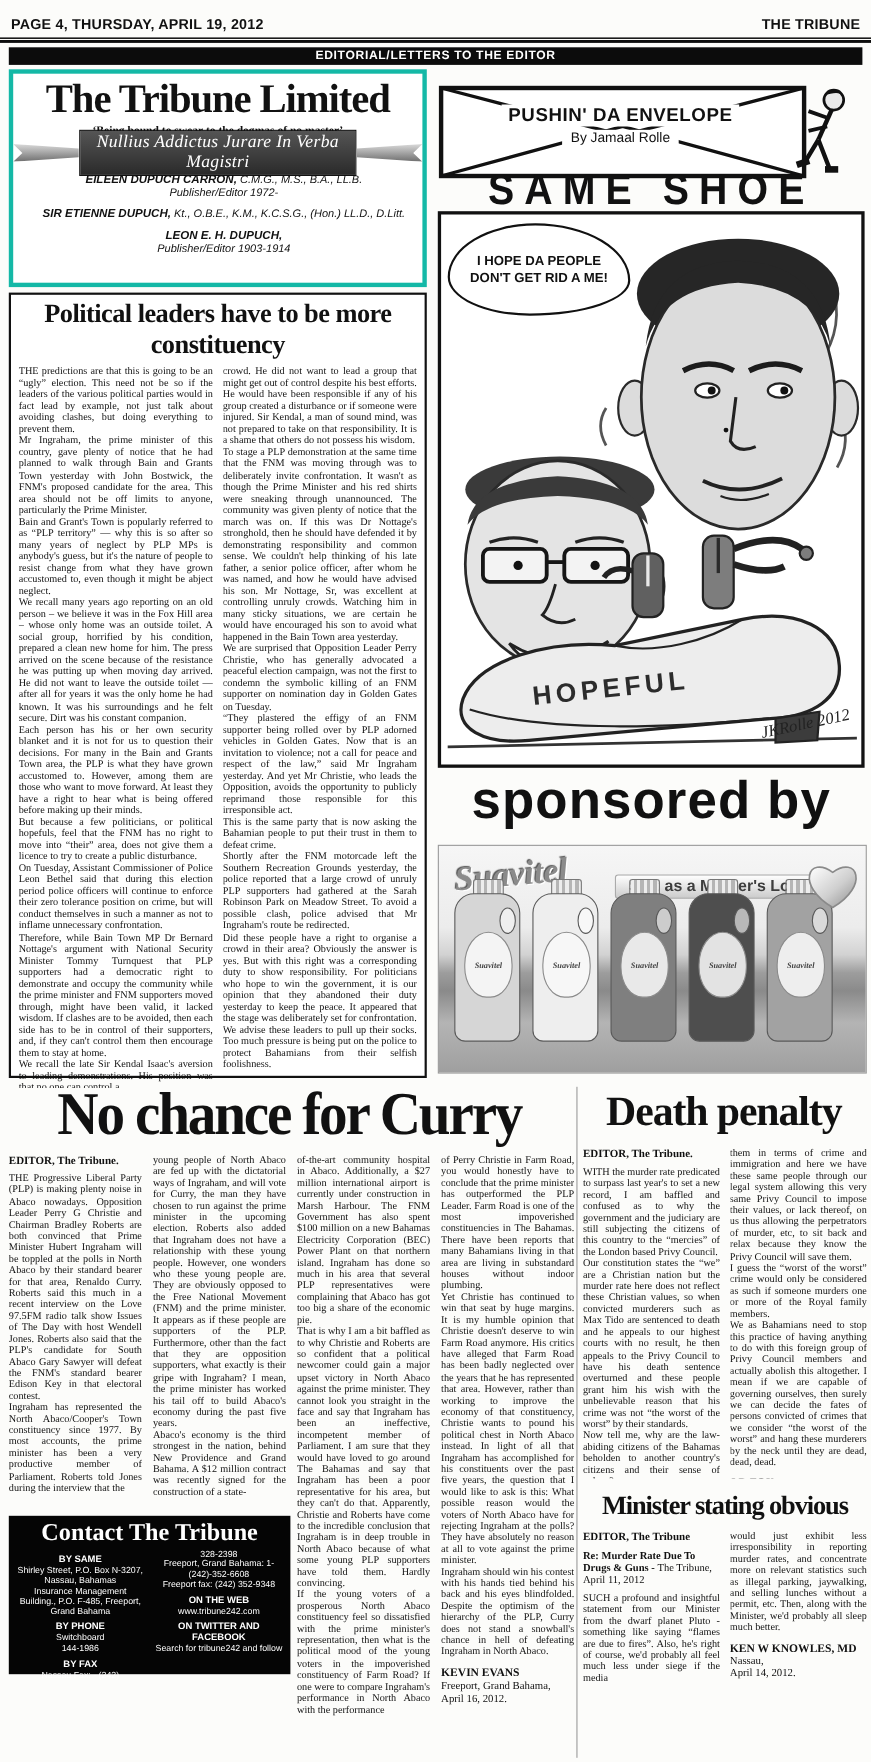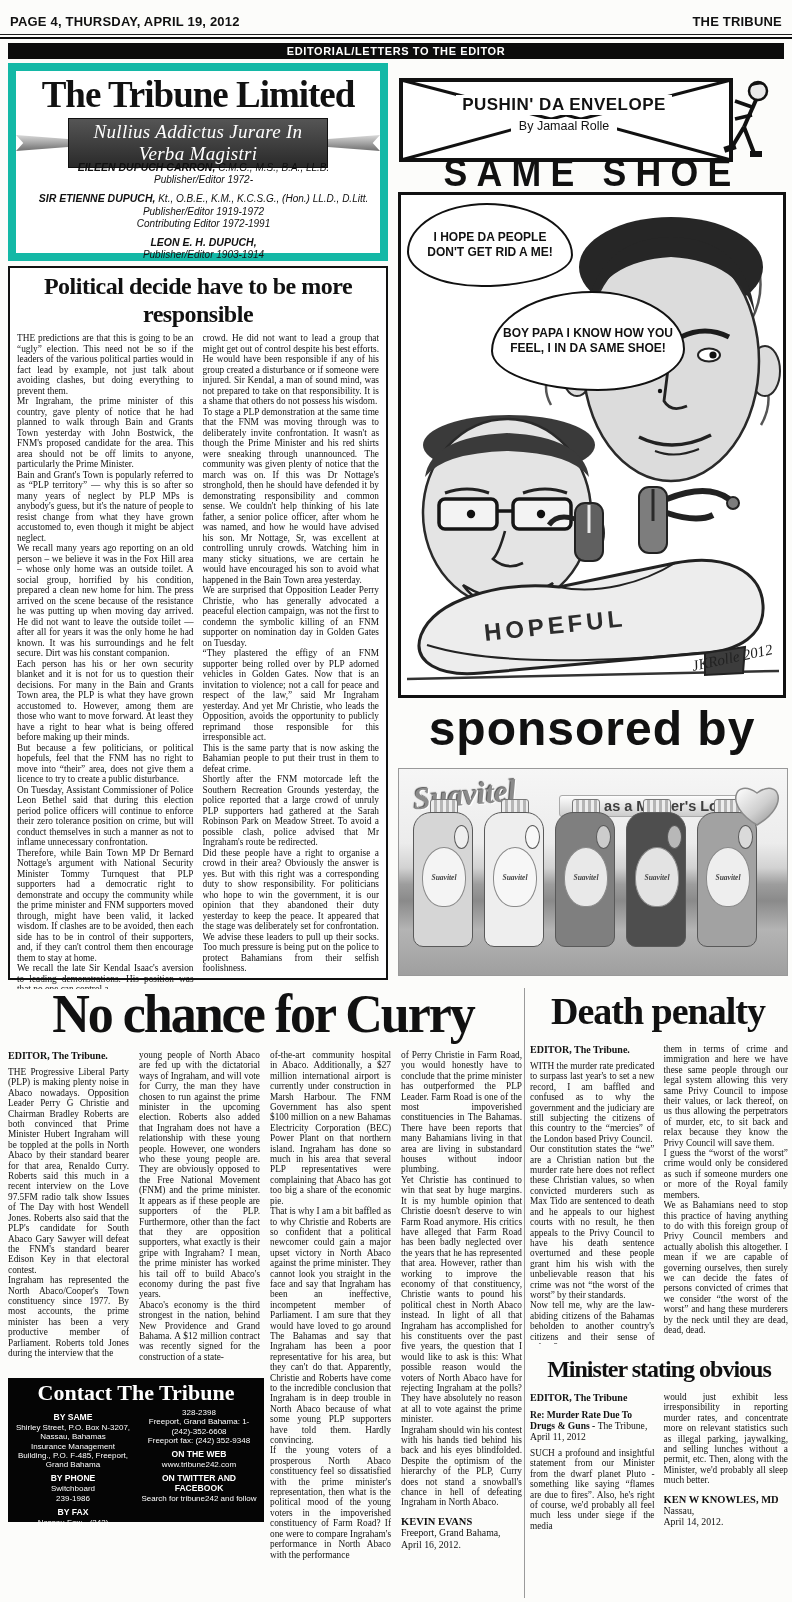--- a/index.html
+++ b/index.html
@@ -7,30 +7,30 @@
         font-family:"Liberation Serif",serif;color:#111;overflow:hidden;}
   
   .top-head{position:absolute;top:14px;left:10px;right:10px;display:flex;justify-content:space-between;
             font-family:"Liberation Sans",sans-serif;font-weight:bold;font-size:13px;letter-spacing:.2px;}
   .top-rule{position:absolute;top:34px;left:0;right:0;height:5px;
             background:linear-gradient(to bottom,#1a1a1a 0 28%,transparent 28% 50%,#0d0d0d 50% 100%);}
   .section-banner{position:absolute;top:43px;left:8px;right:8px;height:16px;background:#0c0c0c;color:#fff;
             font-family:"Liberation Sans",sans-serif;font-weight:bold;font-size:11px;line-height:16px;
             text-align:center;letter-spacing:.6px;}
   
-  .masthead{position:absolute;top:63px;left:8px;width:380px;height:198px;border:8px solid #14b8a6;
+  .masthead{position:absolute;top:63px;left:8px;width:380px;height:198px;border:4px solid #14b8a6;
             box-sizing:border-box;text-align:center;background:#fff;}
   .mast-title{font-size:37px;font-weight:700;letter-spacing:-1px;margin-top:4px;line-height:40px;}
   .motto{font-size:10.5px;font-weight:bold;margin-top:3px;}
   .ribbon{display:flex;align-items:center;justify-content:center;margin-top:3px;height:22px;}
   .wing{width:74px;height:16px;background:linear-gradient(#d9d9d9,#6f6f6f);}
   .wing.left{clip-path:polygon(0 0,100% 25%,100% 75%,0 100%,14% 50%);}
   .wing.right{clip-path:polygon(100% 0,0 25%,0 75%,100% 100%,86% 50%);}
   .ribbon-core{background:linear-gradient(#555,#2a2a2a);color:#fff;border:1px solid #111;
-            font-style:italic;font-size:19px;padding:2px 12px;letter-spacing:.3px;}
+            font-style:italic;font-size:16px;padding:2px 12px;letter-spacing:.3px;}
   .pubs{margin-top:7px;font-family:"Liberation Sans",sans-serif;font-style:italic;font-size:10px;line-height:1.22;margin-left:11px;}
   .pub{margin-bottom:6px;}
   .pub-name{font-weight:bold;font-size:10.5px;}
   .pub-roles{white-space:pre-line;}
   
   .editorial-box{position:absolute;top:266px;left:8px;width:380px;height:714px;border:2px solid #111;
             box-sizing:border-box;padding:4px 7px;background:#fff;}
   .edit-headline{font-size:24px;font-weight:600;text-align:center;letter-spacing:-.5px;line-height:28px;}
   .edit-cols{display:flex;gap:9px;margin-top:5px;}
   .edit-col{flex:1;height:656px;overflow:hidden;font-size:9.3px;line-height:1.13;text-align:justify;white-space:pre-line;}
@@ -135,32 +135,30 @@
       <div class="ribbon-core">Nullius Addictus Jurare In Verba Magistri</div>
       <div class="wing right"></div>
     </div>
     <div class="pubs">
       <div class="pub">
         <div><span class="pub-name">EILEEN DUPUCH CARRON,</span><span> C.M.G., M.S., B.A., LL.B.</span></div>
         <div class="pub-roles">Publisher/Editor 1972-</div>
       </div>
       <div class="pub">
         <div><span class="pub-name">SIR ETIENNE DUPUCH,</span><span> Kt., O.B.E., K.M., K.C.S.G., (Hon.) LL.D., D.Litt.</span></div>
-        <div class="pub-roles">Publisher/Editor 1919-1972
-Contributing Editor 1972-1991</div>
       </div>
       <div class="pub">
         <div><span class="pub-name">LEON E. H. DUPUCH,</span><span></span></div>
         <div class="pub-roles">Publisher/Editor 1903-1914</div>
       </div>
     </div>
   </div>
 
   <div class="editorial-box">
-    <div class="edit-headline">Political decide have to be more responsible</div>
+    <div class="edit-headline">Political leaders have to be more constituency</div>
     <div class="edit-cols">
       <div class="edit-col">THE predictions are that this is going to be an “ugly” election. This need not be so if the leaders of the various political parties would in fact lead by example, not just talk about avoiding clashes, but doing everything to prevent them.
 Mr Ingraham, the prime minister of this country, gave plenty of notice that he had planned to walk through Bain and Grants Town yesterday with John Bostwick, the FNM's proposed candidate for the area. This area should not be off limits to anyone, particularly the Prime Minister.
 Bain and Grant's Town is popularly referred to as “PLP territory” — why this is so after so many years of neglect by PLP MPs is anybody's guess, but it's the nature of people to resist change from what they have grown accustomed to, even though it might be abject neglect.
 We recall many years ago reporting on an old person – we believe it was in the Fox Hill area – whose only home was an outside toilet. A social group, horrified by his condition, prepared a clean new home for him. The press arrived on the scene because of the resistance he was putting up when moving day arrived. He did not want to leave the outside toilet — after all for years it was the only home he had known. It was his surroundings and he felt secure. Dirt was his constant companion.
 Each person has his or her own security blanket and it is not for us to question their decisions. For many in the Bain and Grants Town area, the PLP is what they have grown accustomed to. However, among them are those who want to move forward. At least they have a right to hear what is being offered before making up their minds.
 But because a few politicians, or political hopefuls, feel that the FNM has no right to move into “their” area, does not give them a licence to try to create a public disturbance.
 On Tuesday, Assistant Commissioner of Police Leon Bethel said that during this election period police officers will continue to enforce their zero tolerance position on crime, but will conduct themselves in such a manner as not to inflame unnecessary confrontation.
 Therefore, while Bain Town MP Dr Bernard Nottage's argument with National Security Minister Tommy Turnquest that PLP supporters had a democratic right to demonstrate and occupy the community while the prime minister and FNM supporters moved through, might have been valid, it lacked wisdom. If clashes are to be avoided, then each side has to be in control of their supporters, and, if they can't control them then encourage them to stay at home.
 We recall the late Sir Kendal Isaac's aversion to leading demonstrations. His position was that no one can control a</div>
@@ -255,21 +253,20 @@
         </g>
         <path d="M14,96 C28,60 94,42 152,48 L268,24 C318,14 354,32 356,66 C358,96 332,112 296,114 L74,134 C34,138 4,124 14,96 Z" fill="#ededed" stroke="#222" stroke-width="3"></path>
         <path d="M20,106 C90,128 210,122 292,114" stroke="#222" stroke-width="2" fill="none"></path>
         <path d="M152,48 C190,56 236,44 268,24" stroke="#222" stroke-width="2" fill="none"></path>
         <path d="M298,114 L298,136 L336,134 L338,108 Z" fill="#3c3c3c" stroke="#222" stroke-width="2"></path>
         <text x="78" y="102" font-family="Liberation Sans, sans-serif" font-size="24" font-weight="bold" letter-spacing="4" fill="#2c2c2c" transform="rotate(-6 78 102)">HOPEFUL</text>
       </g>
       <text x="292" y="476" font-family="Liberation Serif, serif" font-style="italic" font-size="15" fill="#222" transform="rotate(-12 292 476)">JKRolle 2012</text>
     </svg>
     <div class="bubble bubble1">I HOPE DA PEOPLE DON'T GET RID A ME!</div>
-    <div class="bubble bubble2">BOY PAPA I KNOW HOW YOU FEEL, I IN DA SAME SHOE!</div>
   </div>
 
   <div class="sponsored">sponsored by</div>
 
   <div class="ad">
     <div class="ad-brand">Suavitel</div>
     <div class="ad-tag"><span>Soft as a Mother's Love!</span><sup>®</sup></div>
     <svg class="ad-heart" width="52" height="48" viewBox="0 0 52 48">
       <defs>
         <linearGradient id="hg" x1="0" y1="0" x2="1" y2="1">
@@ -346,21 +343,21 @@
 
   <div class="contact">
     <div class="contact-title">Contact The Tribune</div>
     <div class="contact-cols">
       <div class="contact-col">
         <div class="clabel">BY SAME</div>
         <div class="ctext">Shirley Street, P.O. Box N-3207, Nassau, Bahamas
 Insurance Management Building., P.O. F-485, Freeport, Grand Bahama</div>
         <div class="clabel">BY PHONE</div>
         <div class="ctext">Switchboard
-239-1986</div>
+144-1986</div>
         <div class="clabel">BY FAX</div>
         <div class="ctext">Nassau Fax: - (242)</div>
       </div>
       <div class="contact-col">
         <div class="ctext">328-2398
 Freeport, Grand Bahama: 1-(242)-352-6608
 Freeport fax: (242) 352-9348</div>
         <div class="clabel">ON THE WEB</div>
         <div class="ctext">www.tribune242.com</div>
         <div class="clabel">ON TWITTER AND FACEBOOK</div>

